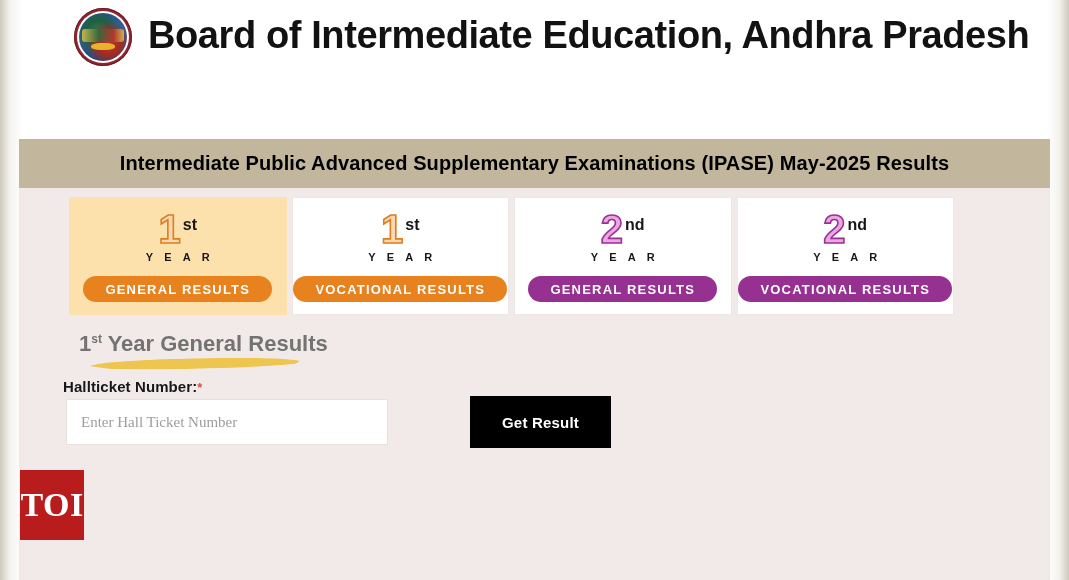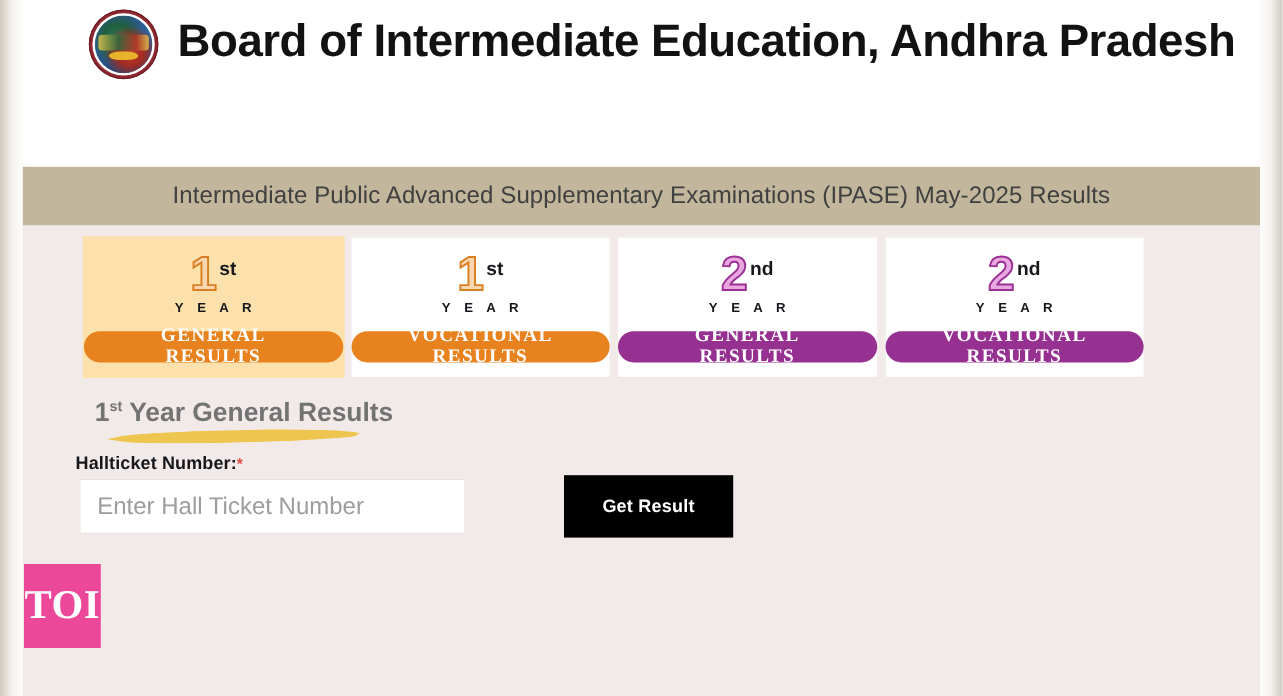--- a/index.html
+++ b/index.html
@@ -101,22 +101,22 @@
     left: 19px; top: 139px;
     width: 1031px;
     height: 49px;
     background: #c2b79c;
     display: flex;
     align-items: center;
     justify-content: center;
   }
   .banner-text {
     font-size: 20px;
-    color: #404040;
-    font-weight: 400;
+    color: #000000;
+    font-weight: 700;
     letter-spacing: .1px;
     white-space: nowrap;
   }
 
   
   .body-area {
     position: absolute;
     left: 19px; top: 188px;
     width: 1031px;
     height: 392px;
@@ -187,28 +187,28 @@
     margin-left: 4px;
   }
   .pill {
     margin-top: 13px;
     height: 26px;
     min-width: 188px;
     padding: 0 22px;
     border: none;
     border-radius: 14px;
     color: #ffffff;
-    font-size: 16px;
+    font-size: 13px;
     font-weight: 800;
     letter-spacing: 1.2px;
     cursor: pointer;
     display: flex;
     align-items: center;
     justify-content: center;
-    font-family: Liberation Serif, serif;
+    font-family: Liberation Sans, sans-serif;
   }
   .pill.orange { background: #e8821e; }
   .pill.purple { background: #963091; }
 
   
   .section-head {
     position: absolute;
     left: 60px;
     top: 142px;
     display: inline-block;
@@ -256,23 +256,23 @@
   }
   .ht-input {
     position: absolute;
     left: 47px;
     top: 211px;
     width: 322px;
     height: 46px;
     background: #ffffff;
     border: 1px solid #eae1df;
     padding: 0 14px;
-    font-size: 20px;
+    font-size: 15px;
     color: #2e2e2e;
-    font-family: Liberation Sans, sans-serif;
+    font-family: Liberation Serif, serif;
     outline: none;
   }
   .ht-input::placeholder { color: #9d9d9d; }
 
   .get-btn {
     position: absolute;
     left: 451px;
     top: 208px;
     width: 141px;
     height: 52px;
@@ -286,21 +286,21 @@
     font-family: "Liberation Sans", sans-serif;
   }
 
   
   .toi {
     position: absolute;
     left: 20px;
     top: 470px;
     width: 64px;
     height: 70px;
-    background: #ec4899;
+    background: #b91c1c;
     display: flex;
     align-items: center;
     justify-content: center;
     z-index: 8;
   }
   .toi span {
     font-family: "Liberation Serif", serif;
     color: #ffffff;
     font-size: 34px;
     font-weight: 700;

